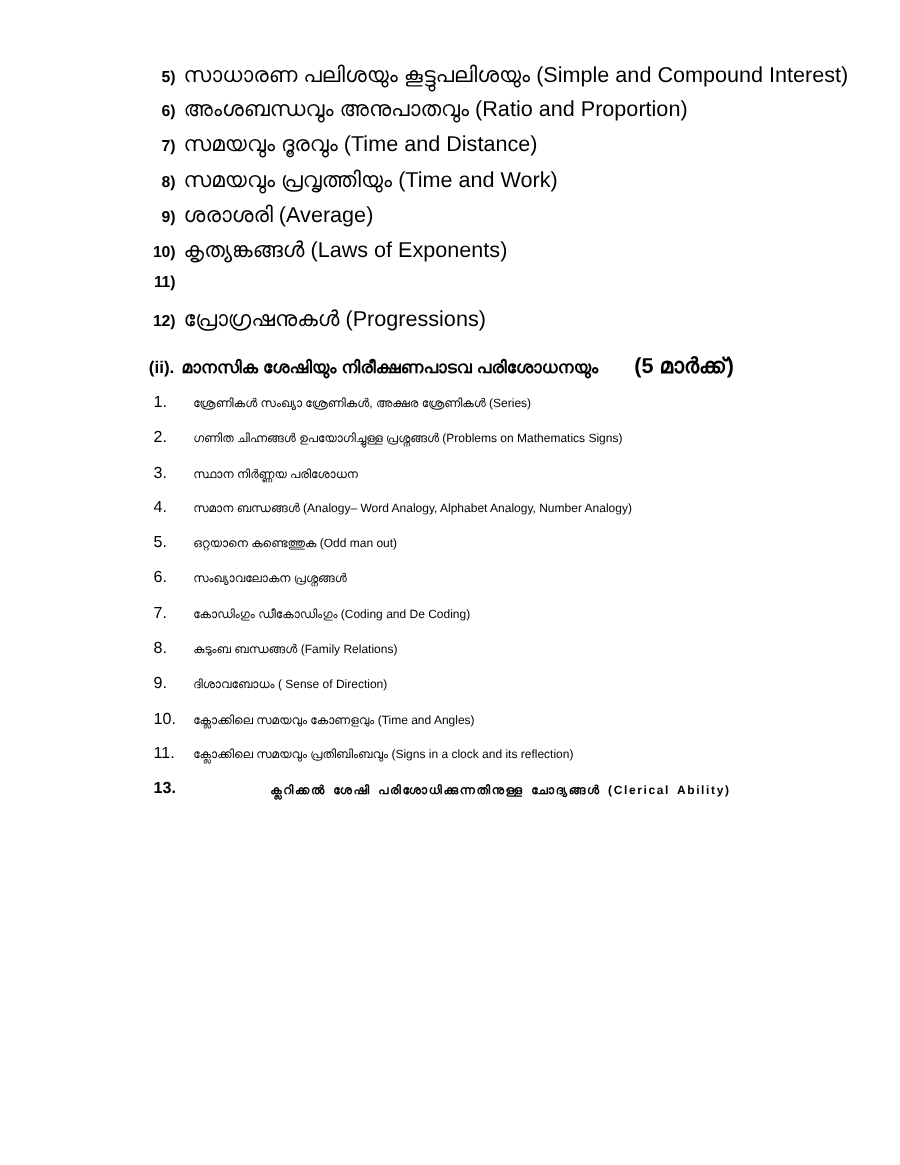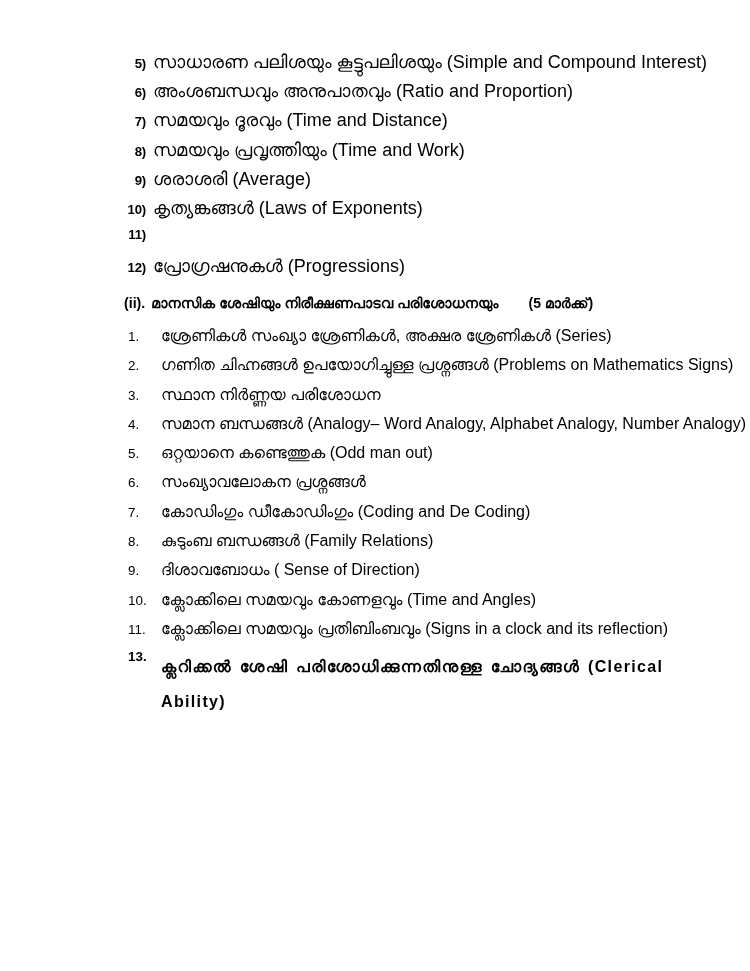--- a/index.html
+++ b/index.html
@@ -61,21 +61,21 @@
     font-weight: bold;
     font-size: 14.2px;
     white-space: nowrap;
     display: flex;
     align-items: baseline;
   }
   .heading-label { padding-right: 6px; }
   .heading-title { letter-spacing: 0.1px; }
   .heading-marks {
     padding-left: 30px;
-    font-size: 14px;
+    font-size: 18px;
     font-weight: bold;
   }
 
   
   .list-b {
     position: absolute;
     left: 128px;
     top: 327px;
     width: 575px;
   }
@@ -85,36 +85,37 @@
     height: 29.3px;
   }
   .marker-b {
     flex: 0 0 33px;
     text-align: left;
     font-size: 13.4px;
     white-space: nowrap;
   }
   .text-b {
     flex: 1 1 auto;
-    font-size: 16px;
+    font-size: 10px;
     line-height: 1.15;
     white-space: nowrap;
   }
   
   .row-b.wrap {
     height: auto;
     align-items: flex-start;
     font-weight: bold;
   }
   .row-b.wrap .text-b {
     white-space: normal;
     letter-spacing: 1.35px;
     word-spacing: 2px;
     line-height: 2.2;
     max-width: 512px;
+    text-align: center;
   }
 </style>
 </head>
 <body>
 
 <div class="page">
 
   <div class="list-a">
 
     <div class="row-a">

